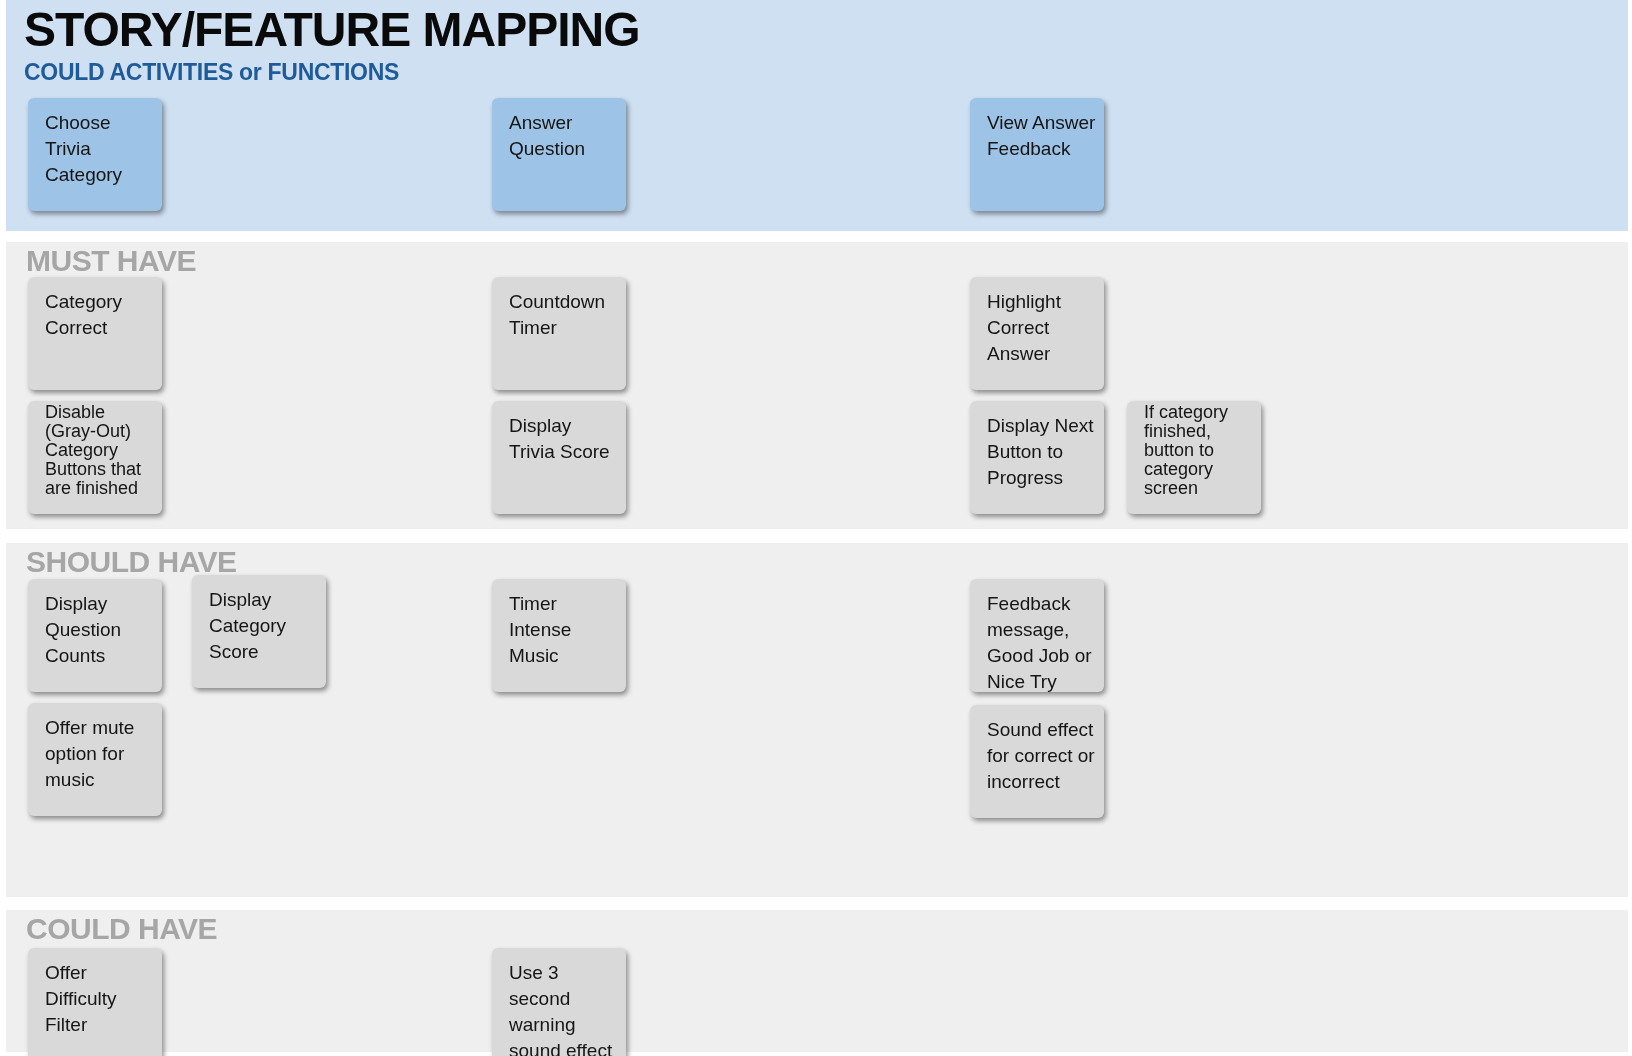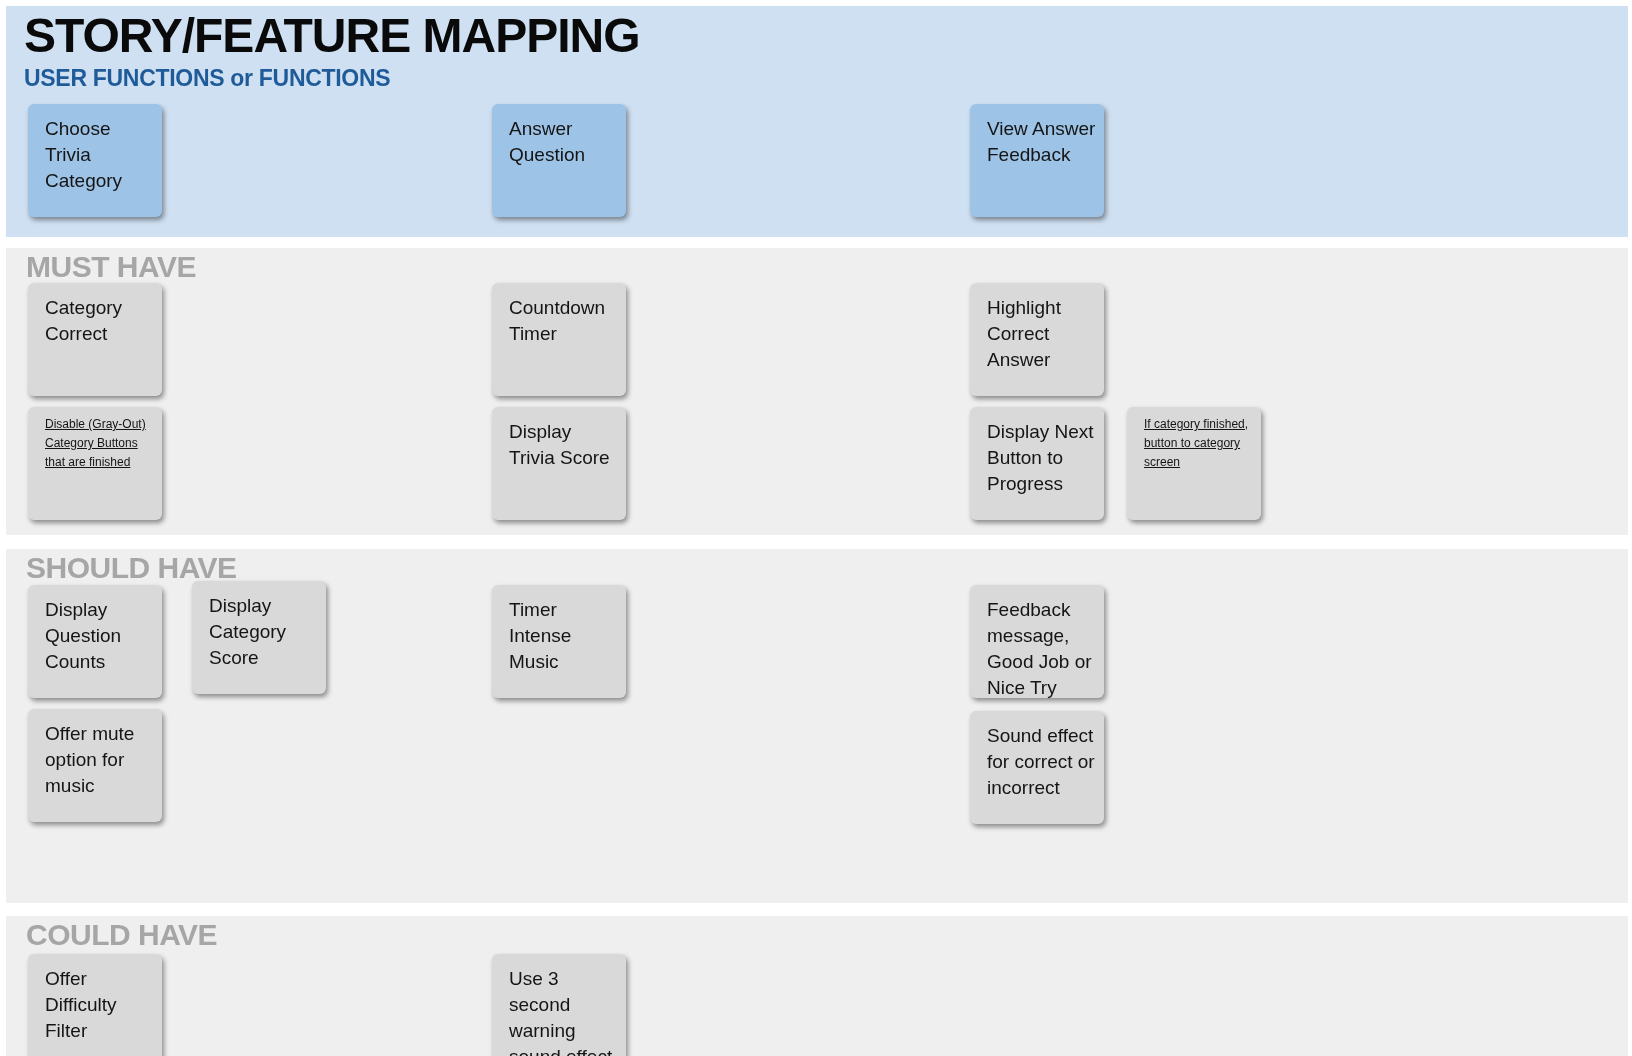--- a/index.html
+++ b/index.html
@@ -12,21 +12,21 @@
     font-family: "Liberation Sans", "DejaVu Sans", sans-serif;
   }
   .board { position: relative; width: 1632px; height: 1056px; }
 
   .section {
     position: relative;
     margin-left: 6px;
     width: 1622px;
     box-sizing: border-box;
   }
-  .sec-activities { margin-top: 6px;  height: 231px; background: var(--header_bg, #cfe0f2); }
+  .sec-activities { margin-top: 0;  height: 231px; background: var(--header_bg, #cfe0f2); }
   .sec-must       { margin-top: 11px; height: 287px; background: var(--section_bg, #efefef); }
   .sec-should     { margin-top: 14px; height: 354px; background: var(--section_bg, #efefef); }
   .sec-could      { margin-top: 13px; height: 142px; background: var(--section_bg, #efefef); }
 
   .page-title {
     position: absolute; left: 18px; top: 2px;
     font-size: 48px; font-weight: bold; letter-spacing: -1px;
     color: #0a0a0a; line-height: 56px; white-space: nowrap;
   }
   .page-subtitle {
@@ -46,30 +46,30 @@
     width: 134px; height: 113px;
     padding: 12px 6px 6px 17px;
     font-size: 19px; line-height: 26px;
     color: #151515;
     box-shadow: 2px 3px 5px rgba(0,0,0,0.42);
     cursor: default;
     border-radius: 6px;
   }
   .activity-card { background: var(--activity_card, #9dc3e6); }
   .feature-card  { background: var(--feature_card, #d9d9d9); }
-  .card.small { font-size: 12px; line-height: 19px; padding-top: 8px; text-decoration: underline; }
+  .card.small { font-size: 18px; line-height: 19px; padding-top: 2px; }
 </style>
 </head>
 <body>
 
 <div class="board">
 
   <div class="section sec-activities">
     <div class="page-title">STORY/FEATURE MAPPING</div>
-    <div class="page-subtitle">USER FUNCTIONS or FUNCTIONS</div>
+    <div class="page-subtitle">COULD ACTIVITIES or FUNCTIONS</div>
 
     <div class="card activity-card" style="left:22px; top:98px;">
       <span>Choose Trivia Category</span>
     </div>
     <div class="card activity-card" style="left:486px; top:98px;">
       <span>Answer Question</span>
     </div>
     <div class="card activity-card" style="left:964px; top:98px;">
       <span>View Answer Feedback</span>
     </div>

